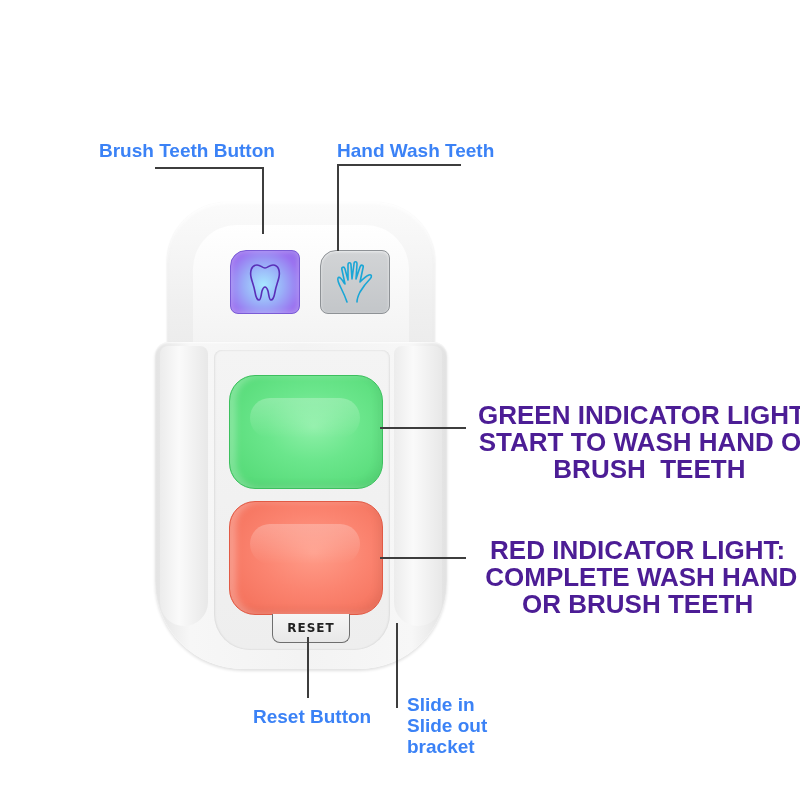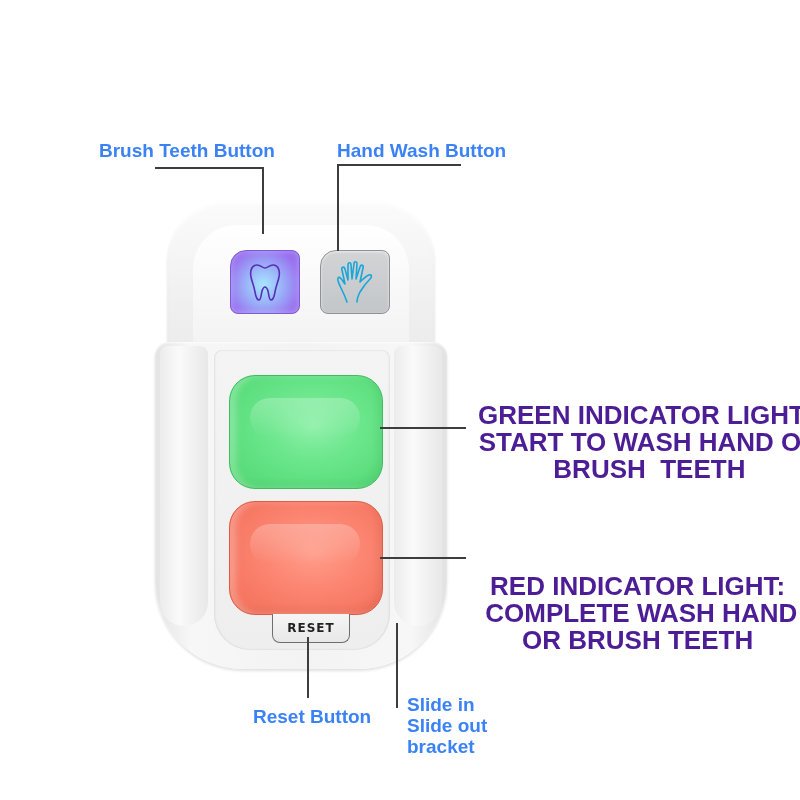--- a/index.html
+++ b/index.html
@@ -121,25 +121,25 @@
     <div class="shine"></div>
   </div>
   <div class="light light-red">
     <div class="shine"></div>
   </div>
 
   <div class="reset-btn">RESET</div>
 </div>
 
 <div class="label top" style="left:99px; top:141px;">Brush Teeth Button</div>
-<div class="label top" style="left:337px; top:141px;">Hand Wash Button</div>
+<div class="label top" style="left:337px; top:141px;">Hand Wash Teeth</div>
 <div class="label big" style="left:478px; top:402px;">GREEN INDICATOR LIGHT :
 START TO WASH HAND OR
 BRUSH  TEETH</div>
-<div class="label big" style="left:478px; top:537px;margin-top:36px;">RED INDICATOR LIGHT:
+<div class="label big" style="left:478px; top:537px;">RED INDICATOR LIGHT:
  COMPLETE WASH HAND
 OR BRUSH TEETH</div>
 <div class="label bottom" style="left:245px; top:706px;">Reset Button</div>
 <div class="label bottom" style="left:399px; top:694px;">Slide in
 Slide out
 bracket</div>
 
 <div class="line" style="left:155px; top:167px; width:109px; height:2px;"></div>
 <div class="line" style="left:262px; top:167px; width:2px; height:67px;"></div>
 <div class="line" style="left:337px; top:164px; width:124px; height:2px;"></div>

